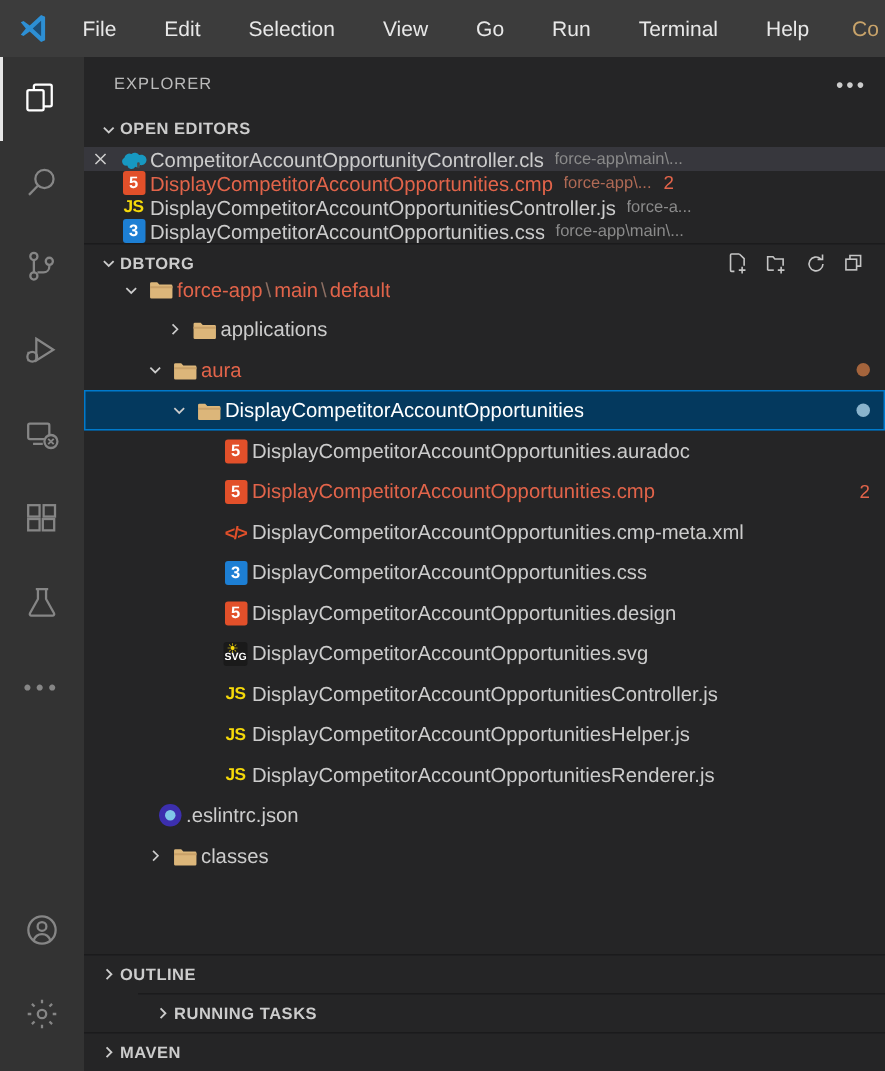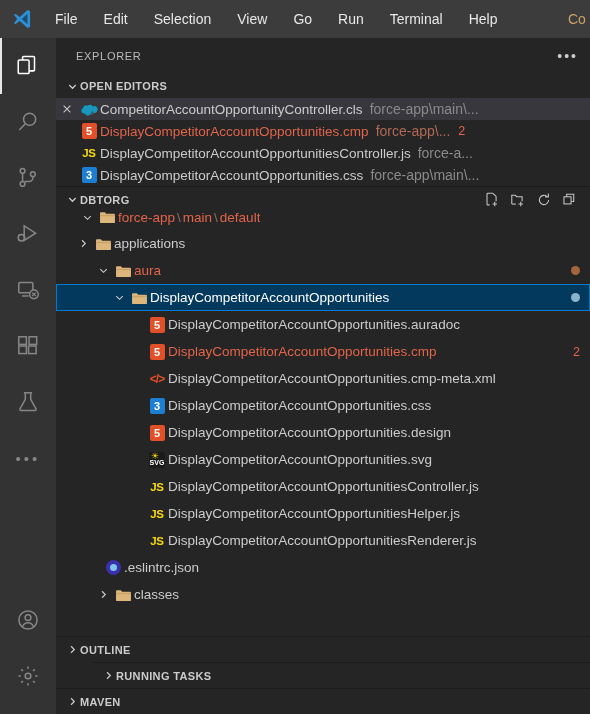--- a/index.html
+++ b/index.html
@@ -13,21 +13,21 @@
   }
   .app{ width:590px; height:714px; display:flex; flex-direction:column; }
 
   
   .titlebar{
     height:38px; background:#3c3c3c; display:flex; align-items:center;
     flex:0 0 38px; position:relative; overflow:hidden;
   }
   .vscode-logo{ width:44px; display:flex; align-items:center; justify-content:center; }
   .vscode-logo svg{ display:block; }
-  .menu{ display:flex; align-items:center; gap:4px; }
+  .menu{ display:flex; align-items:center; gap:10px; }
   .menu-item{
     padding:4px 11px; font-size:14px; color:#e8e8e8; white-space:nowrap;
     line-height:18px; cursor:default;
   }
   .tabs-peek{
     position:absolute; right:0; top:0; height:38px; display:flex; align-items:center;
     color:#c8a36a; font-size:14px; padding-right:2px; overflow:hidden; width:22px;
   }
 
   
@@ -72,33 +72,33 @@
   }
   .section-header.no-border{ border-top:none; }
   .chev{ width:16px; height:16px; flex:0 0 16px; display:flex; align-items:center; justify-content:center; color:#cccccc; }
   .chev svg{ display:block; }
   .section-actions{ margin-left:auto; display:flex; align-items:center; gap:10px; padding-right:4px; }
   .section-actions .act{ color:#c5c5c5; cursor:pointer; display:flex; }
 
   
   .oe-list{ flex:0 0 auto; }
   .row{
-    height:22px; display:flex; align-items:center; white-space:nowrap; overflow:hidden;
+    height:16px; display:flex; align-items:center; white-space:nowrap; overflow:hidden;
     cursor:pointer; padding-right:8px;
   }
   .row.active-editor{ background:#37373d; }
   .row .closebox{
     width:22px; flex:0 0 22px; display:flex; align-items:center; justify-content:center;
     color:#cccccc;
   }
   .row .spacer22{ width:22px; flex:0 0 22px; }
   .ficon{ width:22px; flex:0 0 22px; display:flex; align-items:center; justify-content:center; }
   .label{ font-size:13.5px; color:#cccccc; overflow:hidden; text-overflow:ellipsis; }
   .label.modified{ color:#e2644a; }
-  .desc{ font-size:14px; color:#8a8a8a; margin-left:7px; overflow:hidden; text-overflow:ellipsis; }
+  .desc{ font-size:11px; color:#8a8a8a; margin-left:7px; overflow:hidden; text-overflow:ellipsis; }
   .desc.modified{ color:#b06a55; }
   .badge-num{ margin-left:8px; color:#e2644a; font-size:12.5px; flex:0 0 auto; }
 
   
   .tree-wrap{ flex:1 1 auto; min-height:0; overflow:hidden; position:relative; background:#252526; }
   .tree{ position:relative; }
   .trow{
     height:27px; display:flex; align-items:center; white-space:nowrap;
     cursor:pointer; padding-right:10px; position:relative;
   }
@@ -379,21 +379,21 @@
               <svg width="17" height="14" viewBox="0 0 18 15">
                 <path d="M1 3.3A1 1 0 0 1 2 2.3h4.1l1.5 1.7h8.4a1 1 0 0 1 1 1V13a1 1 0 0 1-1 1H2a1 1 0 0 1-1-1z" fill="#dcb67a"></path>
                 <path d="M1 5.2h16v1.4H1z" fill="#c9a169"></path>
               </svg>
             </span>
             <span class="tlabel orange">
               <span>force-app</span><span class="sep">\</span><span>main</span><span class="sep">\</span><span>default</span>
             </span>
           </div>
 
-          <div class="trow" style="padding-left:18px;">
+          <div class="trow" style="padding-left:18px;margin-left:33px;">
             <span class="twist">
               <svg width="13" height="13" viewBox="0 0 16 16" fill="none" stroke="currentColor" stroke-width="1.4">
                 <path d="M6.2 4 10.2 8 6.2 12"></path>
               </svg>
             </span>
             <span class="folder-ico">
               <svg width="17" height="14" viewBox="0 0 18 15">
                 <path d="M1 3.3A1 1 0 0 1 2 2.3h4.1l1.5 1.7h8.4a1 1 0 0 1 1 1V13a1 1 0 0 1-1 1H2a1 1 0 0 1-1-1z" fill="#dcb67a"></path>
                 <path d="M1 5.2h16v1.4H1z" fill="#c9a169"></path>
               </svg>

